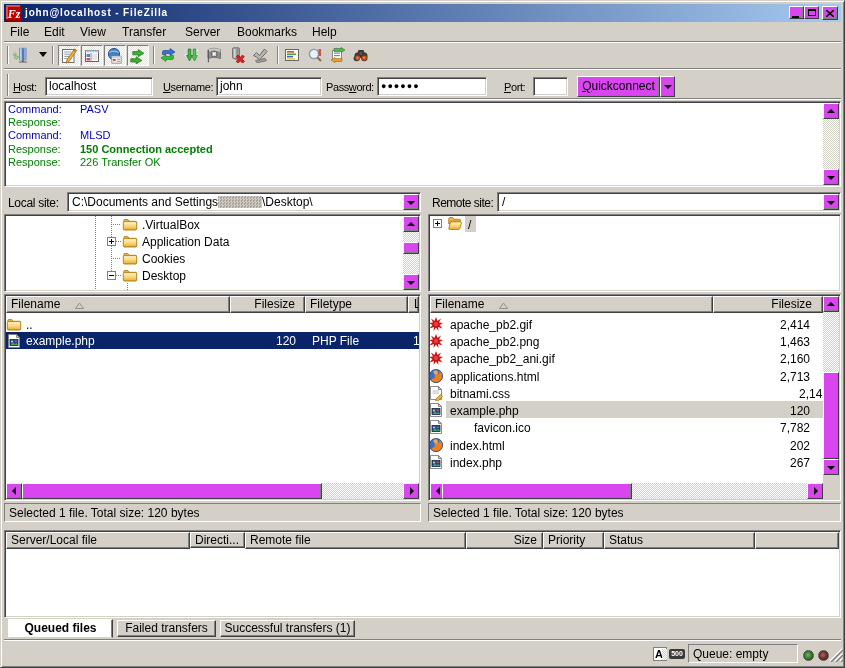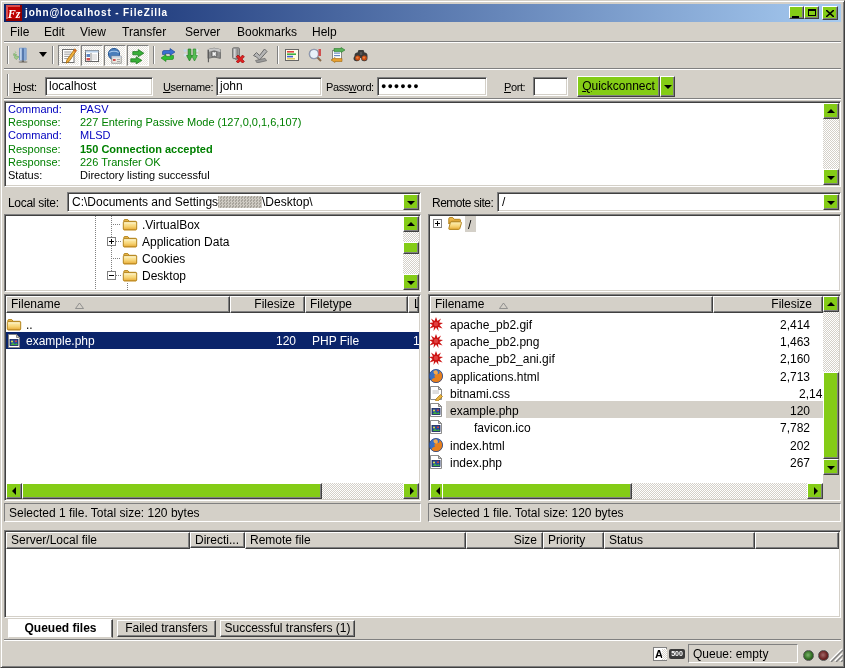--- a/index.html
+++ b/index.html
@@ -23,21 +23,21 @@
   border:1px solid; border-color:#808080 #fff #fff #808080;
   box-shadow: inset 1px 1px 0 #404040, inset -1px -1px 0 #d4d0c8;
   background:#fff;
 }
 
 .sunk1 { border:1px solid; border-color:#808080 #fff #fff #808080; }
 
 .btn {
   border:1px solid; border-color:#fff #404040 #404040 #fff;
   box-shadow: inset -1px -1px 0 #808080;
-  background:#84cc16;
+  background:#d946ef;
 }
 .checker {
   background-image: conic-gradient(#fff 90deg, #d4d0c8 90deg 180deg, #fff 180deg 270deg, #d4d0c8 270deg);
   background-size:2px 2px;
 }
 .checklt {
   background-image: conic-gradient(#fff 90deg, #e7e4dd 90deg 180deg, #fff 180deg 270deg, #e7e4dd 270deg);
   background-size:2px 2px;
 }
 .vline { width:2px; border-left:1px solid #808080; border-right:1px solid #fff; }
@@ -271,25 +271,24 @@
 <div class="abs edge" style="left:533px; top:77px; width:35px; height:19px;"></div>
 <div class="abs btn" style="left:577px; top:76px; width:83px; height:21px; text-align:center; line-height:19px;"><u>Q</u>uickconnect</div>
 <div class="abs btn" style="left:660px; top:76px; width:15px; height:21px;">
     <div class="abs tri-dn" style="left:3px; top:8px;"></div>
   </div>
 <div class="abs groove" style="left:4px; top:98px; width:837px;"></div>
 
 <div class="abs edge" style="left:4px; top:101px; width:837px; height:86px;"></div>
 <div class="abs" style="left:8px; top:103px; width:810px; line-height:13.2px; font-size:11px;">
   <div><span style="color:#0000bf;">Command:</span><span class="abs" style="left:72px; color:#0000bf;">PASV</span></div>
-  <div><span style="color:#008000;">Response:</span><span class="abs" style="left:72px; color:#008000;">227 Entering Passive Mode (127,0,0,1,6,107)</span></div>
+  <div><span style="color:#008000;">Response:</span></div>
   <div><span style="color:#0000bf;">Command:</span><span class="abs" style="left:72px; color:#0000bf;">MLSD</span></div>
   <div><span style="color:#008000;">Response:</span><span class="abs" style="left:72px; color:#008000;font-weight:bold;">150 Connection accepted</span></div>
   <div><span style="color:#008000;">Response:</span><span class="abs" style="left:72px; color:#008000;">226 Transfer OK</span></div>
-  <div><span>Status:</span><span class="abs" style="left:72px;">Directory listing successful</span></div>
 </div>
 <div class="abs" style="left:823px; top:103px; width:16px; height:82px;">
   <div class="abs checker" style="left:0; top:0; width:16px; height:82px;"></div>
   <div class="abs btn" style="left:0; top:0; width:16px; height:16px;">
       <div class="abs tri-up" style="left:3px; top:5px;"></div>
     </div>
   <div class="abs btn" style="left:0; top:66px; width:16px; height:16px;">
       <div class="abs tri-dn" style="left:3px; top:6px;"></div>
     </div>
 </div>

